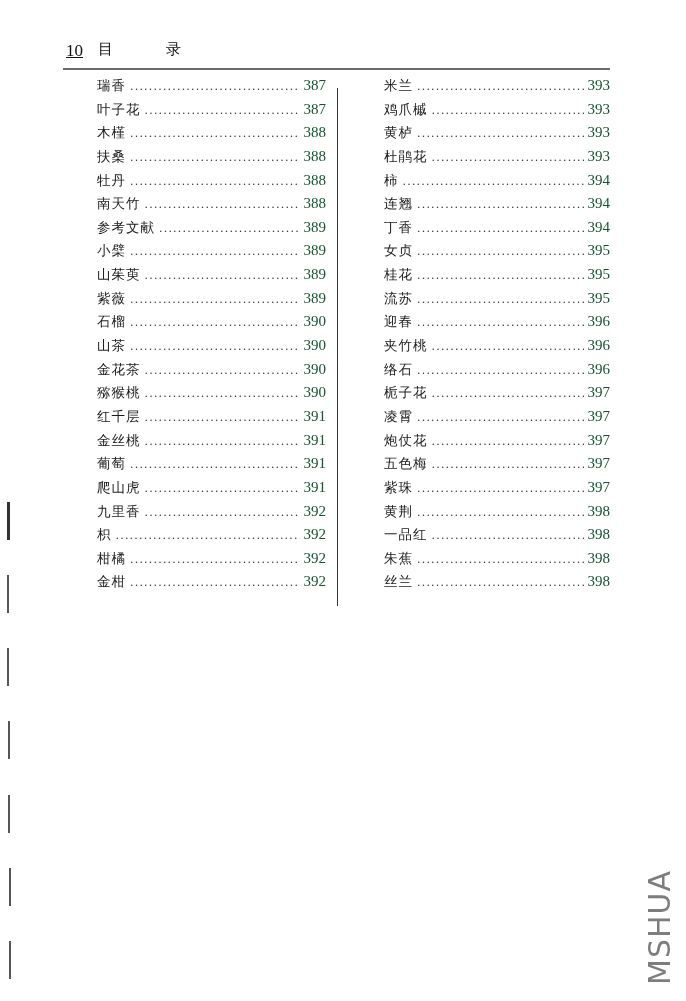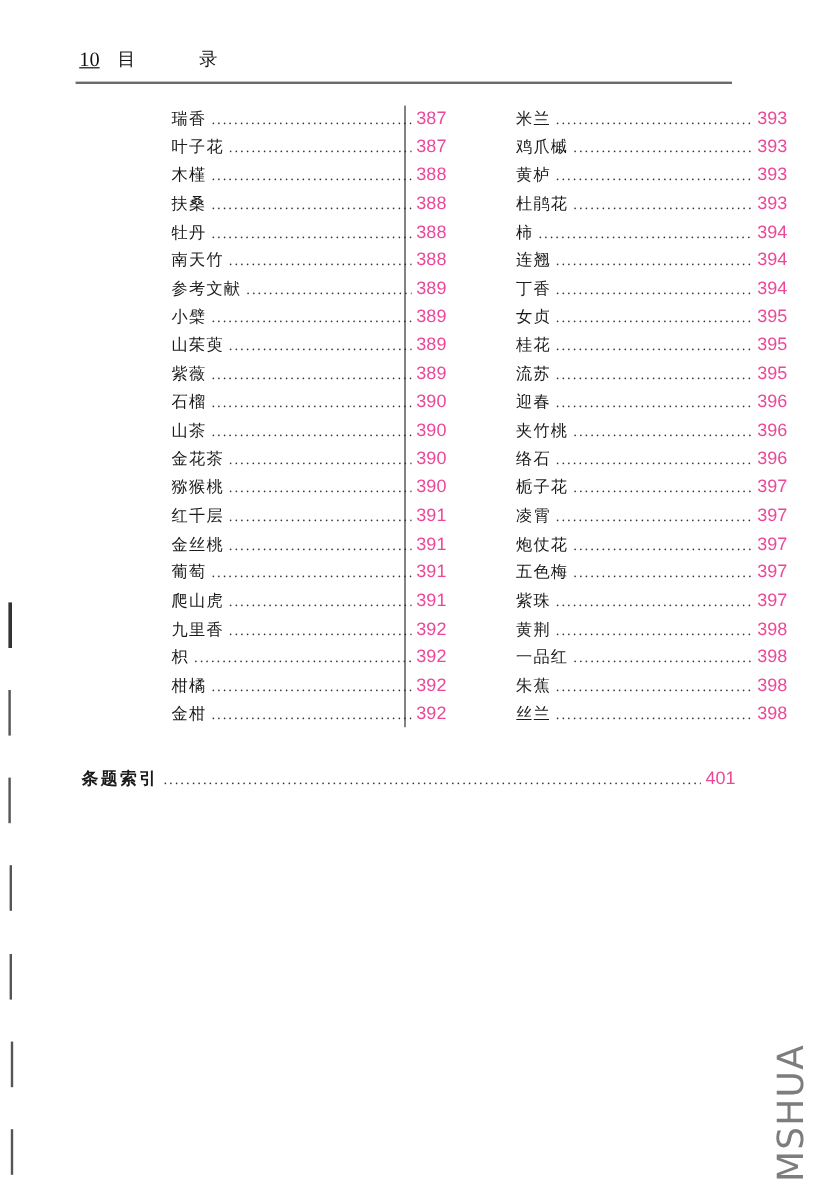--- a/index.html
+++ b/index.html
@@ -5,28 +5,28 @@
   html, body { margin: 0; padding: 0; }
   body {
     width: 686px; height: 1001px; background: #ffffff; position: relative; overflow: hidden;
     font-family: "DejaVu Serif", "Liberation Serif", serif; color: #1a1a1a;
   }
   .header { position: absolute; left: 66px; top: 40px; font-size: 17px; color: #111; }
   .header .pnum { font-family: "Liberation Serif", serif; font-size: 17px; text-decoration: underline; }
   .header .t1 { position: absolute; left: 32px; top: 0; white-space: nowrap; font-size: 15px; }
   .header .t2 { position: absolute; left: 100px; top: 0; white-space: nowrap; font-size: 15px; }
   .rule { position: absolute; left: 63px; top: 68px; width: 547px; height: 2px; background: #6a6a6a; }
-  .col { position: absolute; top: 87px; margin-left: 46px; }
+  .col { position: absolute; top: 74px; }
   .col.left { left: 97px; width: 229px; }
   .col.right { left: 384px; width: 226px; }
   .row { display: flex; align-items: baseline; height: 23.65px; line-height: 23.65px; font-size: 13.5px; }
   .row .label { white-space: nowrap; letter-spacing: 1px; }
   .row .leader { flex: 1; overflow: hidden; white-space: nowrap; margin: 0 4px; color: #333; font-size: 11px; letter-spacing: 1.2px; }
   .row .leader::before { content: "....................................................................................................................................................."; }
-  .row .page { font-family: Liberation Sans, sans-serif; font-size: 15px; color: #ec4899; }
+  .row .page { font-family: Liberation Serif, serif; font-size: 15px; color: #14532d; }
   .divider { position: absolute; left: 337px; top: 88px; width: 1px; height: 518px; background: #333; }
   .bottom { position: absolute; left: 68px; top: 636px; width: 545px; }
   .bottom .row { height: 25px; line-height: 25px; font-weight: bold; font-size: 14px; }
   .bottom .row .label { letter-spacing: 2px; font-family: "DejaVu Sans", sans-serif; }
   .bottom .row .leader { font-weight: normal; }
   .bottom .row .page { font-weight: normal; font-size: 15px; }
   .watermark {
     position: absolute; left: 642px; top: 985px; transform-origin: 0 0; transform: rotate(-90deg);
     font-family: "DejaVu Sans", sans-serif; font-size: 30px; color: #7d7d7d; letter-spacing: 1px; white-space: nowrap;
   }
@@ -262,25 +262,20 @@
       <span class="page">398</span>
     </div>
     <div class="row">
       <span class="label">丝兰</span>
       <span class="leader"></span>
       <span class="page">398</span>
     </div>
   </div>
 
 <div class="bottom" id="bottom-col">
-    <div class="row">
-      <span class="label">条题索引</span>
-      <span class="leader"></span>
-      <span class="page">401</span>
-    </div>
   </div>
 
 <div>
   <div class="binding-mark" style="left:7px;top:502px;height:38px;background:#333;width:3px;"></div>
   <div class="binding-mark" style="left:7px;top:575px;height:38px;"></div>
   <div class="binding-mark" style="left:7px;top:648px;height:38px;"></div>
   <div class="binding-mark" style="left:8px;top:721px;height:38px;"></div>
   <div class="binding-mark" style="left:8px;top:795px;height:38px;"></div>
   <div class="binding-mark" style="left:9px;top:868px;height:38px;"></div>
   <div class="binding-mark" style="left:9px;top:941px;height:38px;"></div>

